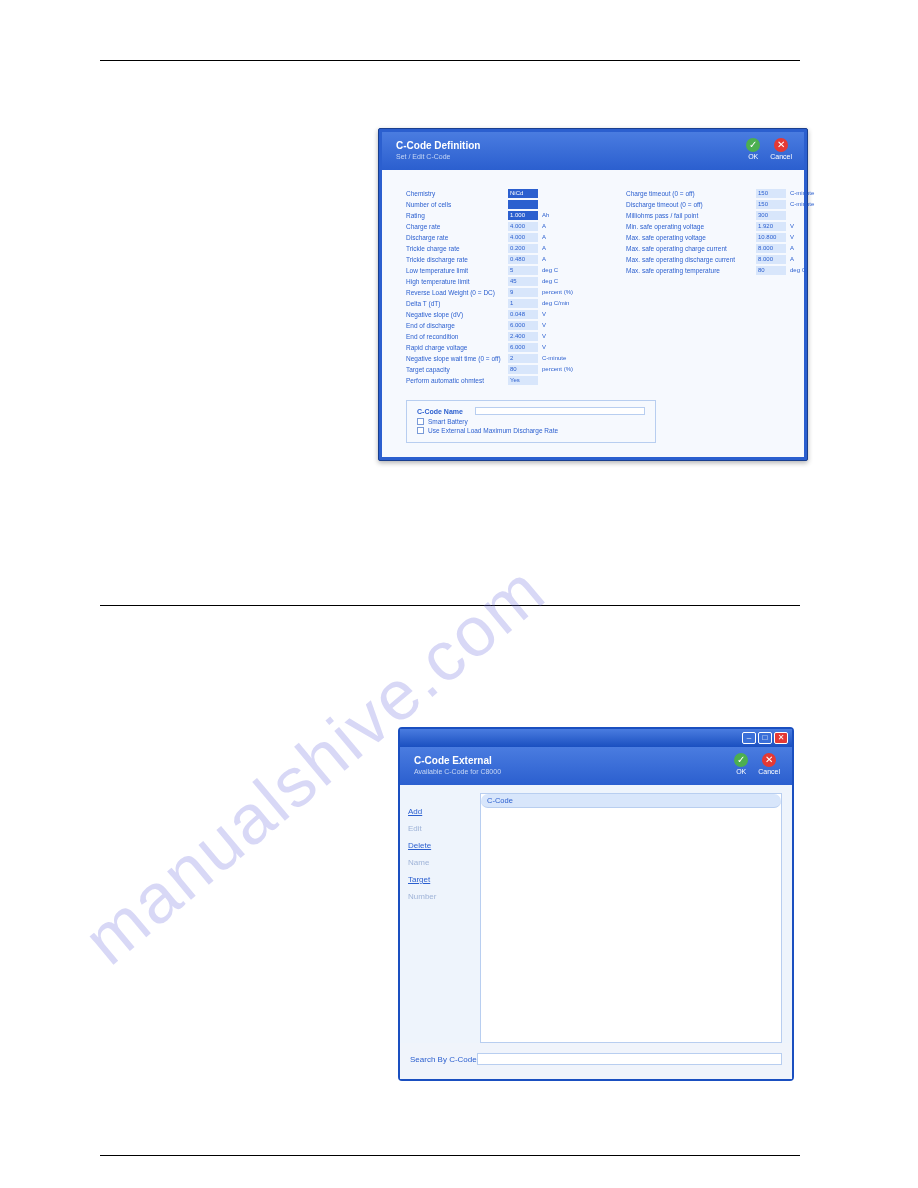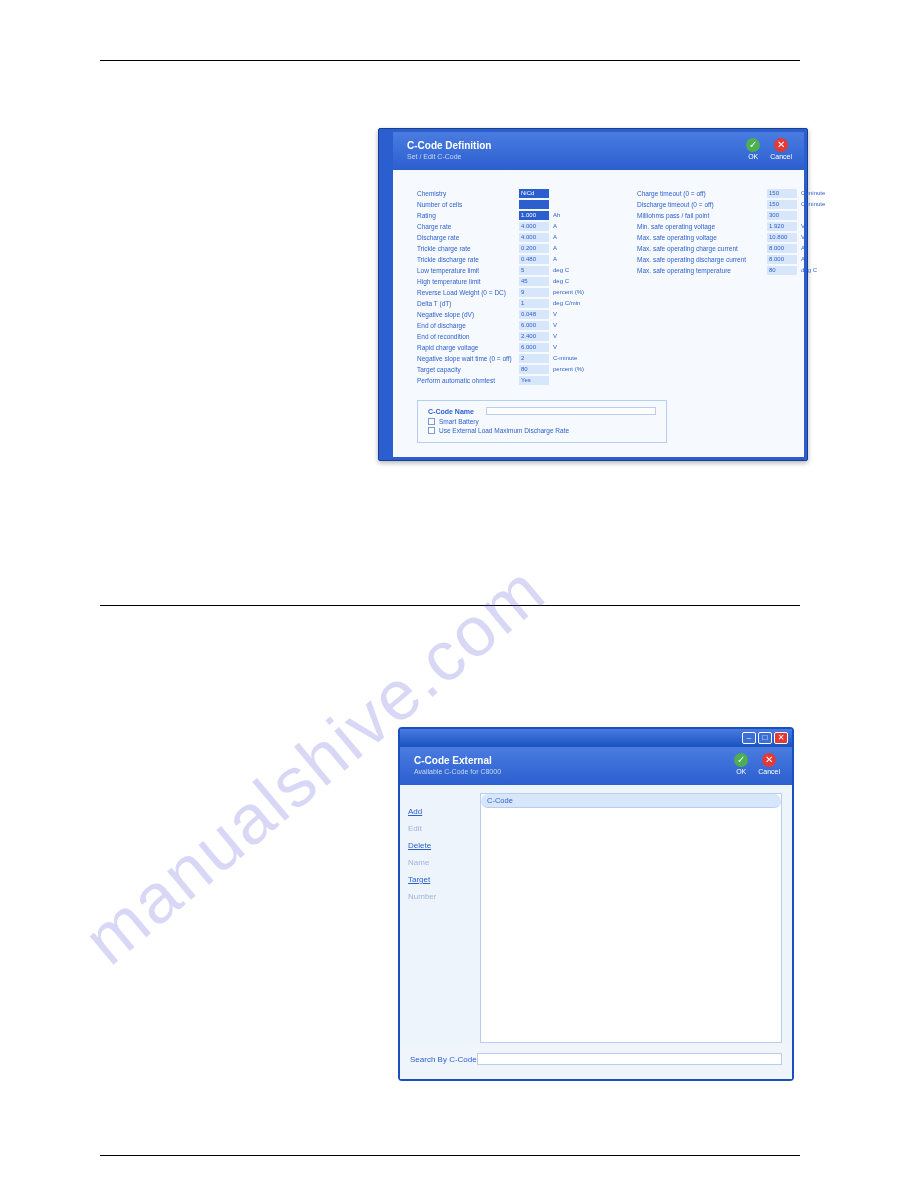--- a/index.html
+++ b/index.html
@@ -220,21 +220,21 @@
     letter-spacing: 2px;
     pointer-events: none;
     white-space: nowrap;
   }
 </style>
 </head>
 <body>
 
 <hr class="page-hr" style="position:absolute; left:100px; top:60px; width:700px;">
 
-<div class="dialog" style="left:378px; top:128px; width:430px;padding-left:11px;">
+<div class="dialog" style="left:378px; top:128px; width:430px;">
   <div class="dialog-inner">
     <div class="dlg-header">
       <div class="dlg-title">C-Code Definition</div>
       <div class="dlg-subtitle">Set / Edit C-Code</div>
       <div class="dlg-actions">
         <div class="dlg-action">
           <span class="glyph ok">✓</span>
           <span>OK</span>
         </div>
         <div class="dlg-action">

